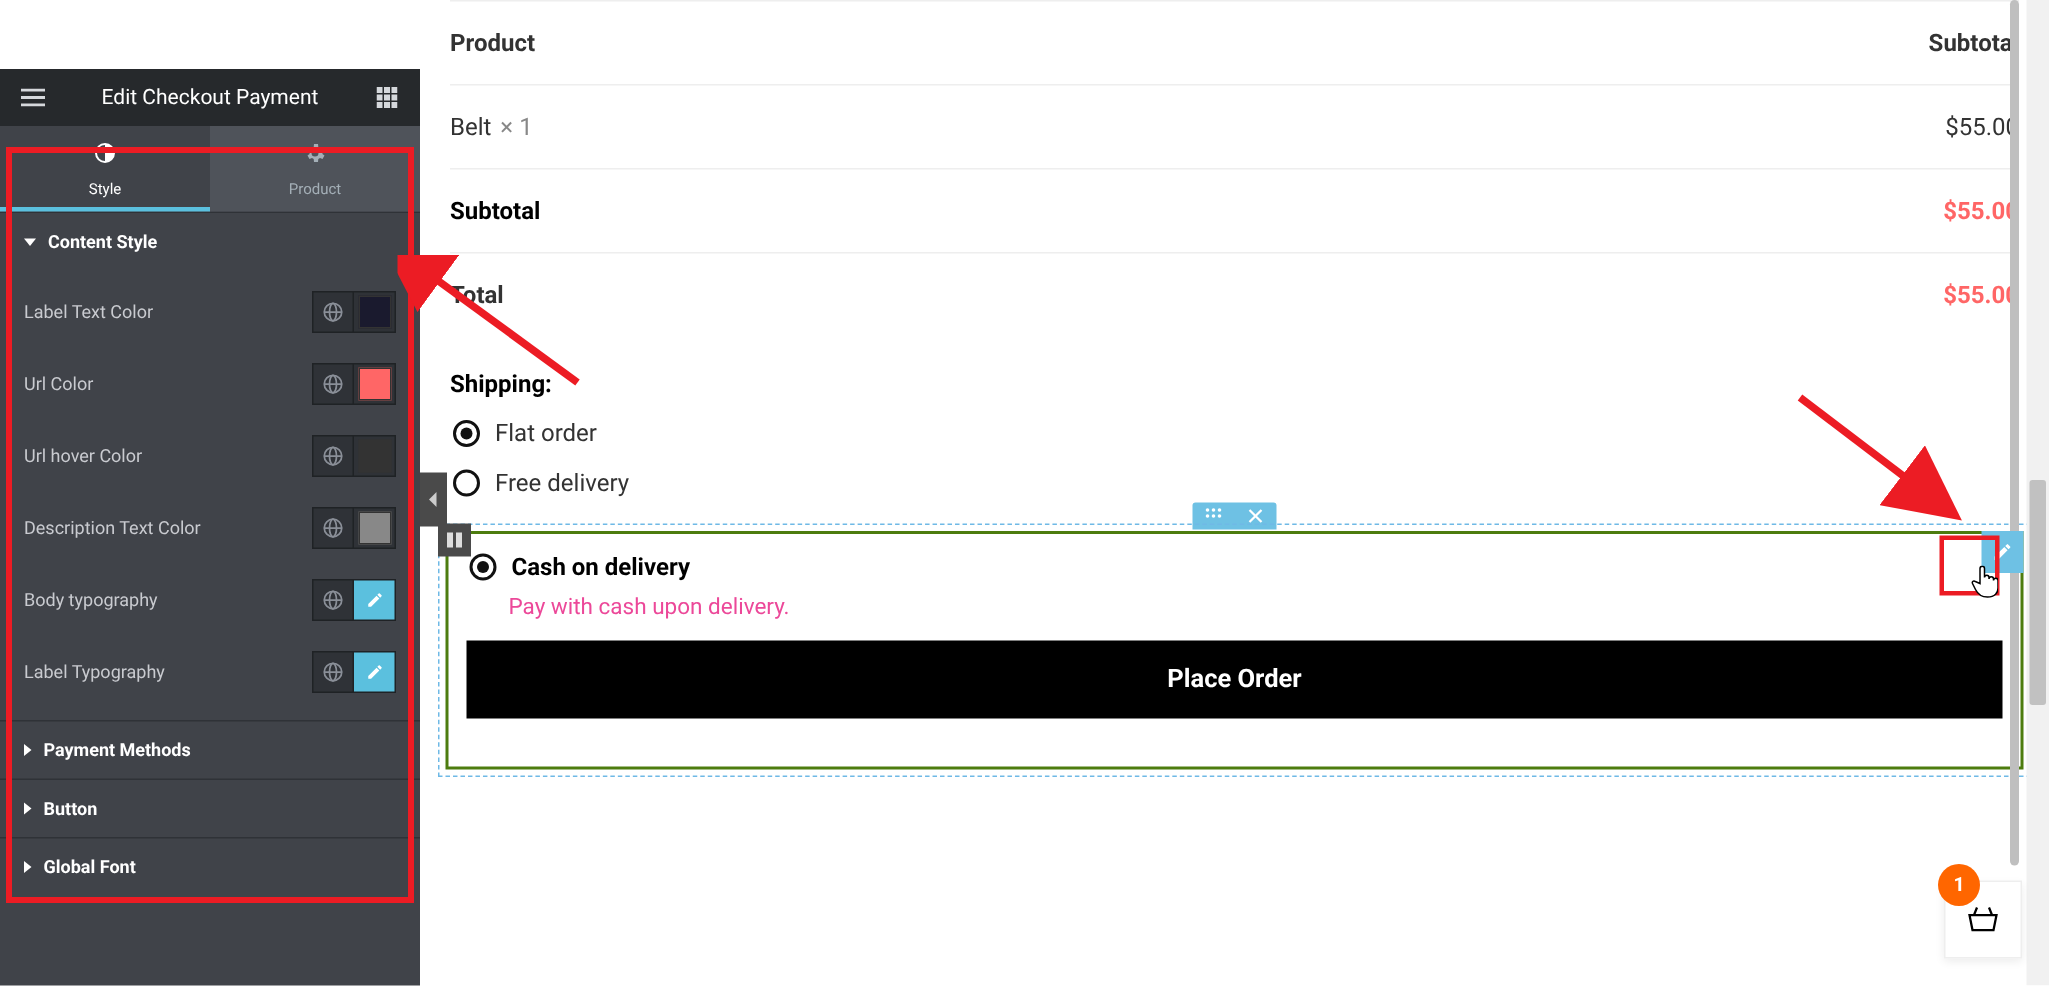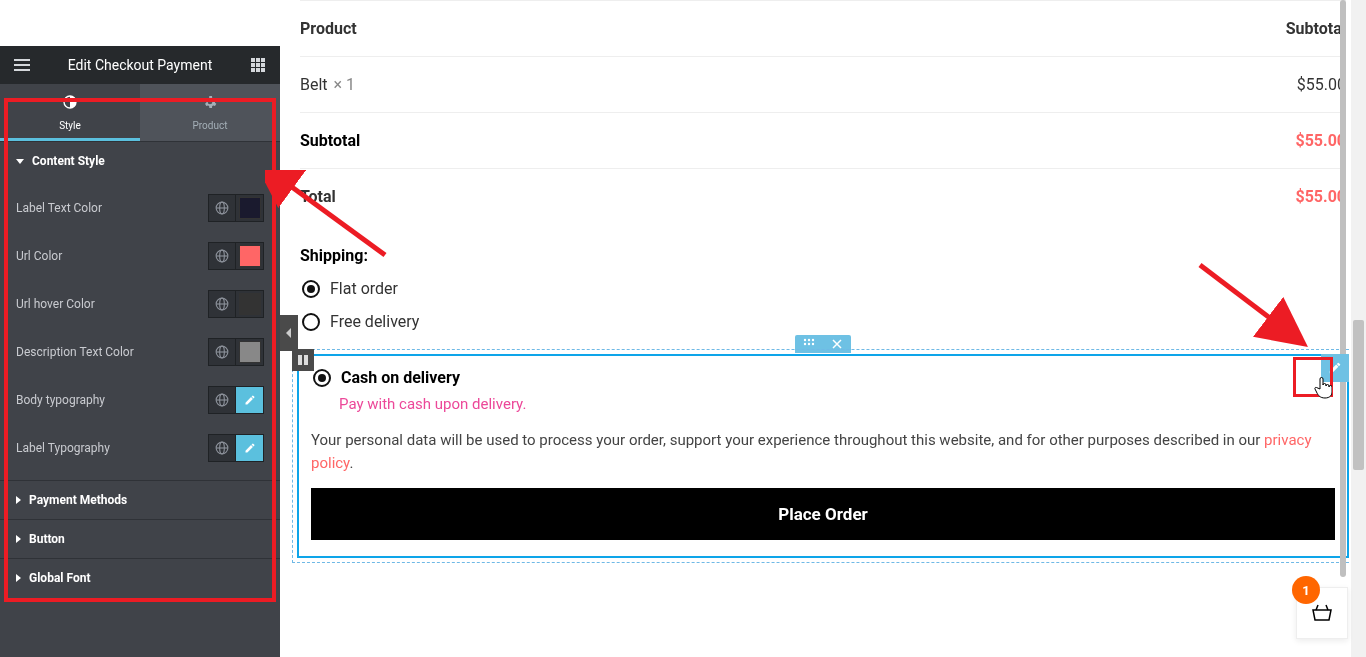--- a/index.html
+++ b/index.html
@@ -61,21 +61,21 @@
 .radio-row { display: flex; align-items: center; gap: 10px; margin: 14px 0 0 10px; font-size: 16px; color: #333; }
 .radio { width: 18px; height: 18px; border: 2px solid #111; border-radius: 50%; position: relative; flex-shrink: 0; }
 .radio.checked::after { content: ""; position: absolute; left: 3px; top: 3px; width: 8px; height: 8px; background: #111; border-radius: 50%; }
 
 .payment-wrap { margin-top: 18px; position: relative; }
 .outer-dashed { border: 1px dashed #6fb9e6; position: relative; padding: 4px; }
 .section-handle { position: absolute; left: 50%; transform: translateX(-50%); top: -14px; display: flex; background: #6ec1e4; border-radius: 2px 2px 0 0; }
 .section-handle > div { width: 28px; height: 18px; display: flex; align-items: center; justify-content: center; color: #fff; cursor: pointer; }
 .col-handle { position: absolute; left: -1px; top: -1px; width: 22px; height: 22px; background: #4a4a4a; color: #ddd; display: flex; align-items: center; justify-content: center; z-index: 10; cursor: pointer; }
 .chevron-handle { position: absolute; left: -1px; top: 315px; width: 18px; height: 36px; background: #4a4a4a; display: flex; align-items: center; justify-content: center; z-index: 80; cursor: pointer; }
-.inner-solid { border: 2px solid #0ea5e9; padding: 12px 12px 16px 12px; position: relative; }
+.inner-solid { border: 2px solid #4d7c0f; padding: 12px 12px 32px 12px; position: relative; }
 .edit-widget { position: absolute; right: -2px; top: -2px; width: 28px; height: 28px; background: #6ec1e4; display: flex; align-items: center; justify-content: center; cursor: pointer; z-index: 15; }
 
 .pay-desc { margin-left: 28px; color: #ec4899; font-size: 15px; margin-top: 8px; }
 .privacy { margin-top: 16px; font-size: 15px; color: #444; line-height: 1.5; }
 .privacy a { color: #ff6666; text-decoration: none; }
 .place-btn { margin-top: 14px; width: 100%; background: #000; color: #fff; border: none; padding: 16px; font-size: 17px; font-weight: bold; cursor: pointer; }
 
 
 .red-box-edit { position: absolute; border: 3px solid #ec1c24; z-index: 60; pointer-events: none; }
 
@@ -358,23 +358,20 @@
           <div class="edit-widget">
             <svg width="14" height="14" viewBox="0 0 24 24" fill="#fff">
                 <path d="M3 17.25V21h3.75L17.81 9.94l-3.75-3.75L3 17.25zM20.71 7.04a1 1 0 000-1.41l-2.34-2.34a1 1 0 00-1.41 0l-1.83 1.83 3.75 3.75 1.83-1.83z"></path>
               </svg>
           </div>
           <div class="radio-row" style="margin:0 0 0 2px; font-weight:bold; color:#000">
             <div class="radio checked"></div>
             <span>Cash on delivery</span>
           </div>
           <div class="pay-desc">Pay with cash upon delivery.</div>
-          <div class="privacy">
-            <span>Your personal data will be used to process your order, support your experience throughout this website, and for other purposes described in our </span><a href="#">privacy policy</a><span>.</span>
-          </div>
           <button class="place-btn">Place Order</button>
         </div>
       </div>
     </div>
 
     <div class="red-box-edit" style="left:1001px; top:357px; width:40px; height:40px;"></div>
 
     <div class="hand-cursor" style="left:1022px; top:377px;">
       <svg width="18" height="22" viewBox="0 0 18 22">
           <path d="M6 2a1.5 1.5 0 013 0v6a1.5 1.5 0 013 0v1a1.5 1.5 0 013 0v1a1.5 1.5 0 013 0v5c0 3-2 6-7 6s-7-3-8-5l-2-4c-.5-1 .5-2 1.5-1.5L6 12z" fill="#fff" stroke="#000" stroke-width="1"></path>

